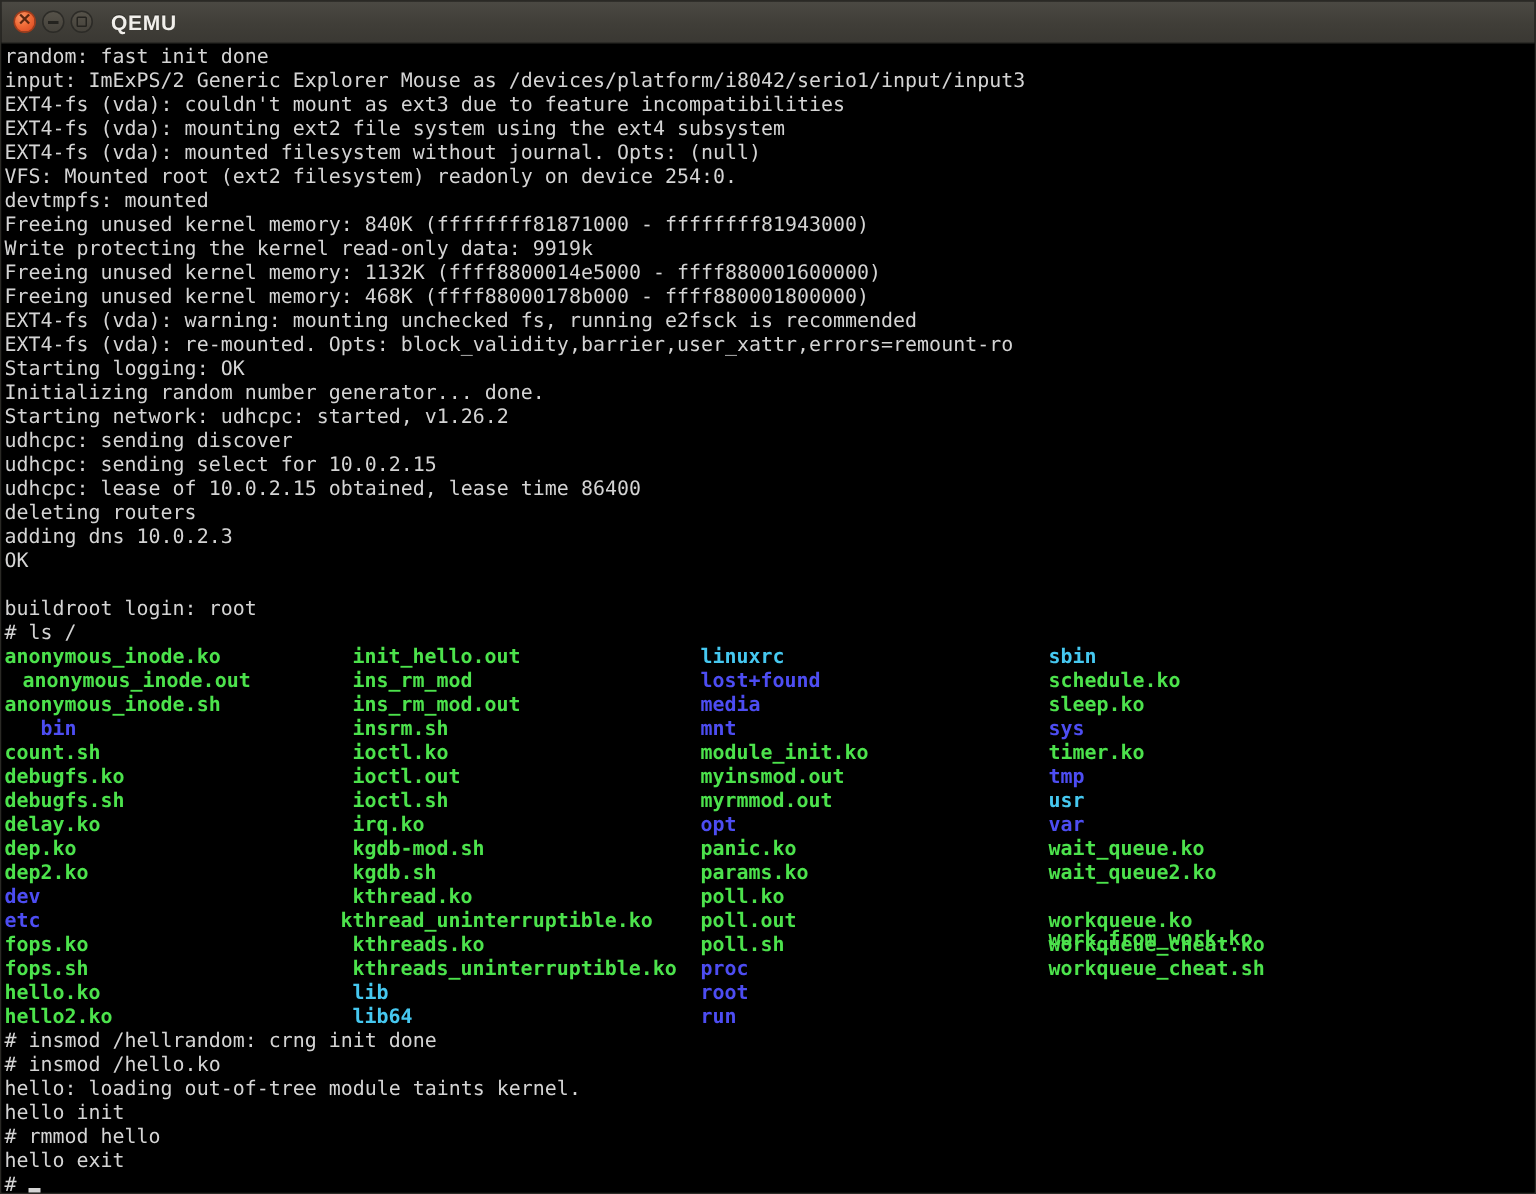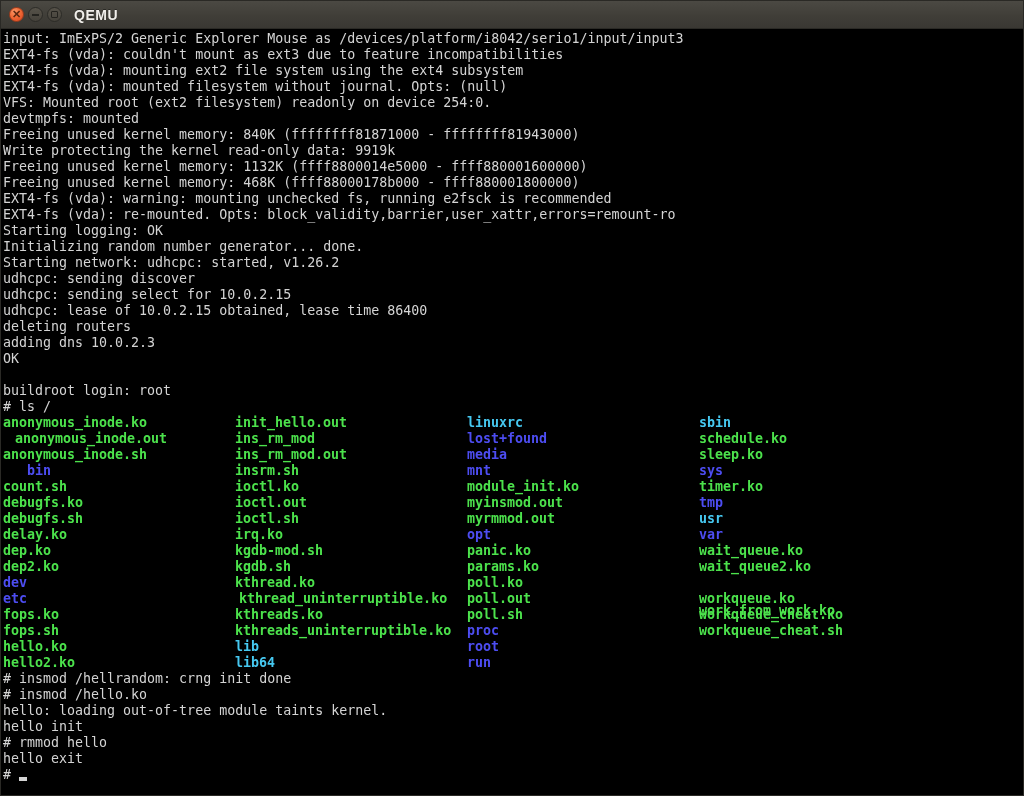--- a/index.html
+++ b/index.html
@@ -88,20 +88,21 @@
       <span class="glyph"></span>
     </div>
     <div class="wbtn minmax maximize">
       <span class="glyph"></span>
     </div>
     <div class="titletext">QEMU</div>
   </div>
 
   <div class="terminal">
     <div id="boot-lines">
+        <div class="line">random: fast init done</div>
         <div class="line">input: ImExPS/2 Generic Explorer Mouse as /devices/platform/i8042/serio1/input/input3</div>
         <div class="line">EXT4-fs (vda): couldn't mount as ext3 due to feature incompatibilities</div>
         <div class="line">EXT4-fs (vda): mounting ext2 file system using the ext4 subsystem</div>
         <div class="line">EXT4-fs (vda): mounted filesystem without journal. Opts: (null)</div>
         <div class="line">VFS: Mounted root (ext2 filesystem) readonly on device 254:0.</div>
         <div class="line">devtmpfs: mounted</div>
         <div class="line">Freeing unused kernel memory: 840K (ffffffff81871000 - ffffffff81943000)</div>
         <div class="line">Write protecting the kernel read-only data: 9919k</div>
         <div class="line">Freeing unused kernel memory: 1132K (ffff8800014e5000 - ffff880001600000)</div>
         <div class="line">Freeing unused kernel memory: 468K (ffff88000178b000 - ffff880001800000)</div>
@@ -125,21 +126,21 @@
         <div class="line lrow"><span class="fe green" style="left: 12px;">anonymous_inode.out</span><span class="fe green" style="left: 232px;">ins_rm_mod</span><span class="fe blue" style="left: 464px;">lost+found</span><span class="fe green" style="left: 696px;">schedule.ko</span></div>
         <div class="line lrow"><span class="fe green" style="left: 0px;">anonymous_inode.sh</span><span class="fe green" style="left: 232px;">ins_rm_mod.out</span><span class="fe blue" style="left: 464px;">media</span><span class="fe green" style="left: 696px;">sleep.ko</span></div>
         <div class="line lrow"><span class="fe blue" style="left: 4px; margin-left: 20px;">bin</span><span class="fe green" style="left: 232px;">insrm.sh</span><span class="fe blue" style="left: 464px;">mnt</span><span class="fe blue" style="left: 696px;">sys</span></div>
         <div class="line lrow"><span class="fe green" style="left: 0px;">count.sh</span><span class="fe green" style="left: 232px;">ioctl.ko</span><span class="fe green" style="left: 464px;">module_init.ko</span><span class="fe green" style="left: 696px;">timer.ko</span></div>
         <div class="line lrow"><span class="fe green" style="left: 0px;">debugfs.ko</span><span class="fe green" style="left: 232px;">ioctl.out</span><span class="fe green" style="left: 464px;">myinsmod.out</span><span class="fe blue" style="left: 696px;">tmp</span></div>
         <div class="line lrow"><span class="fe green" style="left: 0px;">debugfs.sh</span><span class="fe green" style="left: 232px;">ioctl.sh</span><span class="fe green" style="left: 464px;">myrmmod.out</span><span class="fe cyan" style="left: 696px;">usr</span></div>
         <div class="line lrow"><span class="fe green" style="left: 0px;">delay.ko</span><span class="fe green" style="left: 232px;">irq.ko</span><span class="fe blue" style="left: 464px;">opt</span><span class="fe blue" style="left: 696px;">var</span></div>
         <div class="line lrow"><span class="fe green" style="left: 0px;">dep.ko</span><span class="fe green" style="left: 232px;">kgdb-mod.sh</span><span class="fe green" style="left: 464px;">panic.ko</span><span class="fe green" style="left: 696px;">wait_queue.ko</span></div>
         <div class="line lrow"><span class="fe green" style="left: 0px;">dep2.ko</span><span class="fe green" style="left: 232px;">kgdb.sh</span><span class="fe green" style="left: 464px;">params.ko</span><span class="fe green" style="left: 696px;">wait_queue2.ko</span></div>
         <div class="line lrow"><span class="fe blue" style="left: 0px;">dev</span><span class="fe green" style="left: 232px;">kthread.ko</span><span class="fe green" style="left: 464px;">poll.ko</span><span class="fe green" style="left: 696px; margin-top: 28px;">work_from_work.ko</span></div>
-        <div class="line lrow"><span class="fe blue" style="left: 0px;">etc</span><span class="fe green" style="left: 236px;">kthread_uninterruptible.ko</span><span class="fe green" style="left: 464px;">poll.out</span><span class="fe green" style="left: 696px;">workqueue.ko</span></div>
+        <div class="line lrow"><span class="fe blue" style="left: 0px;">etc</span><span class="fe green" style="left: 224px;">kthread_uninterruptible.ko</span><span class="fe green" style="left: 464px;">poll.out</span><span class="fe green" style="left: 696px;">workqueue.ko</span></div>
         <div class="line lrow"><span class="fe green" style="left: 0px;">fops.ko</span><span class="fe green" style="left: 232px;">kthreads.ko</span><span class="fe green" style="left: 464px;">poll.sh</span><span class="fe green" style="left: 696px;">workqueue_cheat.ko</span></div>
         <div class="line lrow"><span class="fe green" style="left: 0px;">fops.sh</span><span class="fe green" style="left: 232px;">kthreads_uninterruptible.ko</span><span class="fe blue" style="left: 464px;">proc</span><span class="fe green" style="left: 696px;">workqueue_cheat.sh</span></div>
         <div class="line lrow"><span class="fe green" style="left: 0px;">hello.ko</span><span class="fe cyan" style="left: 232px;">lib</span><span class="fe blue" style="left: 464px;">root</span></div>
         <div class="line lrow"><span class="fe green" style="left: 0px;">hello2.ko</span><span class="fe cyan" style="left: 232px;">lib64</span><span class="fe blue" style="left: 464px;">run</span></div>
       </div>
     <div id="post-lines">
         <div class="line"># insmod /hellrandom: crng init done</div>
         <div class="line"># insmod /hello.ko</div>
         <div class="line">hello: loading out-of-tree module taints kernel.</div>
         <div class="line">hello init</div>

